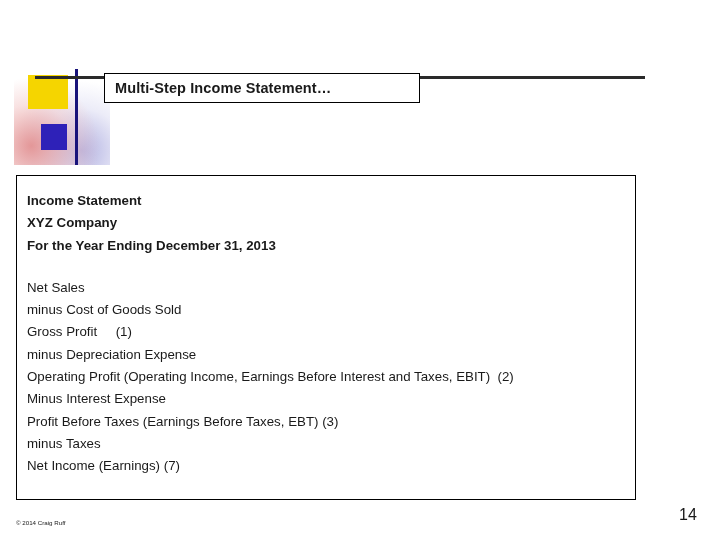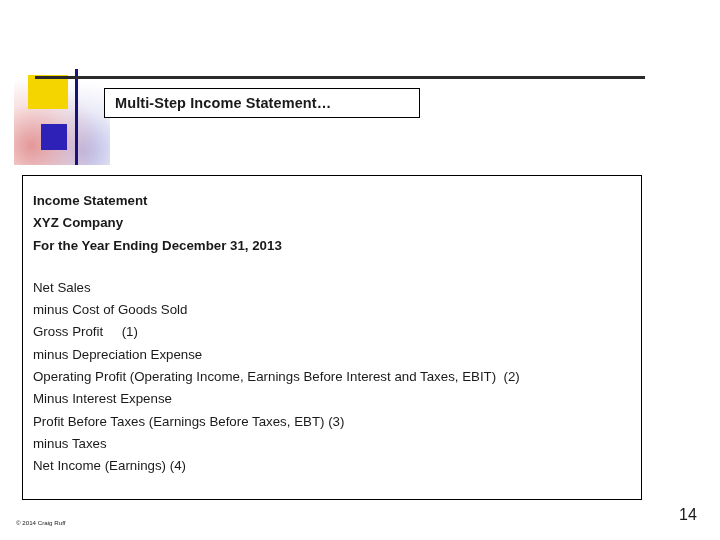--- a/index.html
+++ b/index.html
@@ -71,35 +71,34 @@
     position: absolute;
     left: 104px;
     top: 73px;
     width: 316px;
     height: 30px;
     border: 1px solid #000000;
     background: #ffffff;
     display: flex;
     align-items: center;
     box-sizing: border-box;
-    margin-top: 15px;
   }
   .title-text {
     padding-left: 10px;
     font-size: 14.5px;
     font-weight: bold;
     color: #1a1a1a;
     letter-spacing: 0.1px;
     white-space: nowrap;
   }
 
   
   .content-box {
     position: absolute;
-    left: 22px;
+    left: 16px;
     top: 175px;
     width: 620px;
     height: 325px;
     border: 1px solid #000000;
     background: #ffffff;
     box-sizing: border-box;
     padding: 14px 0 16px 10px;
   }
   .line {
     font-size: 13.3px;
@@ -156,17 +155,17 @@
   <div class="spacer"></div>
 
   <div class="line">Net Sales</div>
   <div class="line"><span class="u">minus Cost of Goods Sold</span></div>
   <div class="line">Gross Profit     (1)</div>
   <div class="line"><span class="u">minus Depreciation Expense</span></div>
   <div class="line">Operating Profit (Operating Income, Earnings Before Interest and Taxes, EBIT)  (2)</div>
   <div class="line"><span class="u">Minus Interest Expense</span></div>
   <div class="line">Profit Before Taxes (Earnings Before Taxes, EBT) (3)</div>
   <div class="line"><span class="u">minus Taxes</span></div>
-  <div class="line">Net Income (Earnings) (4)</div>
+  <div class="line">Net Income (Earnings) (7)</div>
 </div>
 
 <div class="copyright">© 2014 Craig Ruff</div>
 <div class="page-number">14</div>
 
 </body></html>

